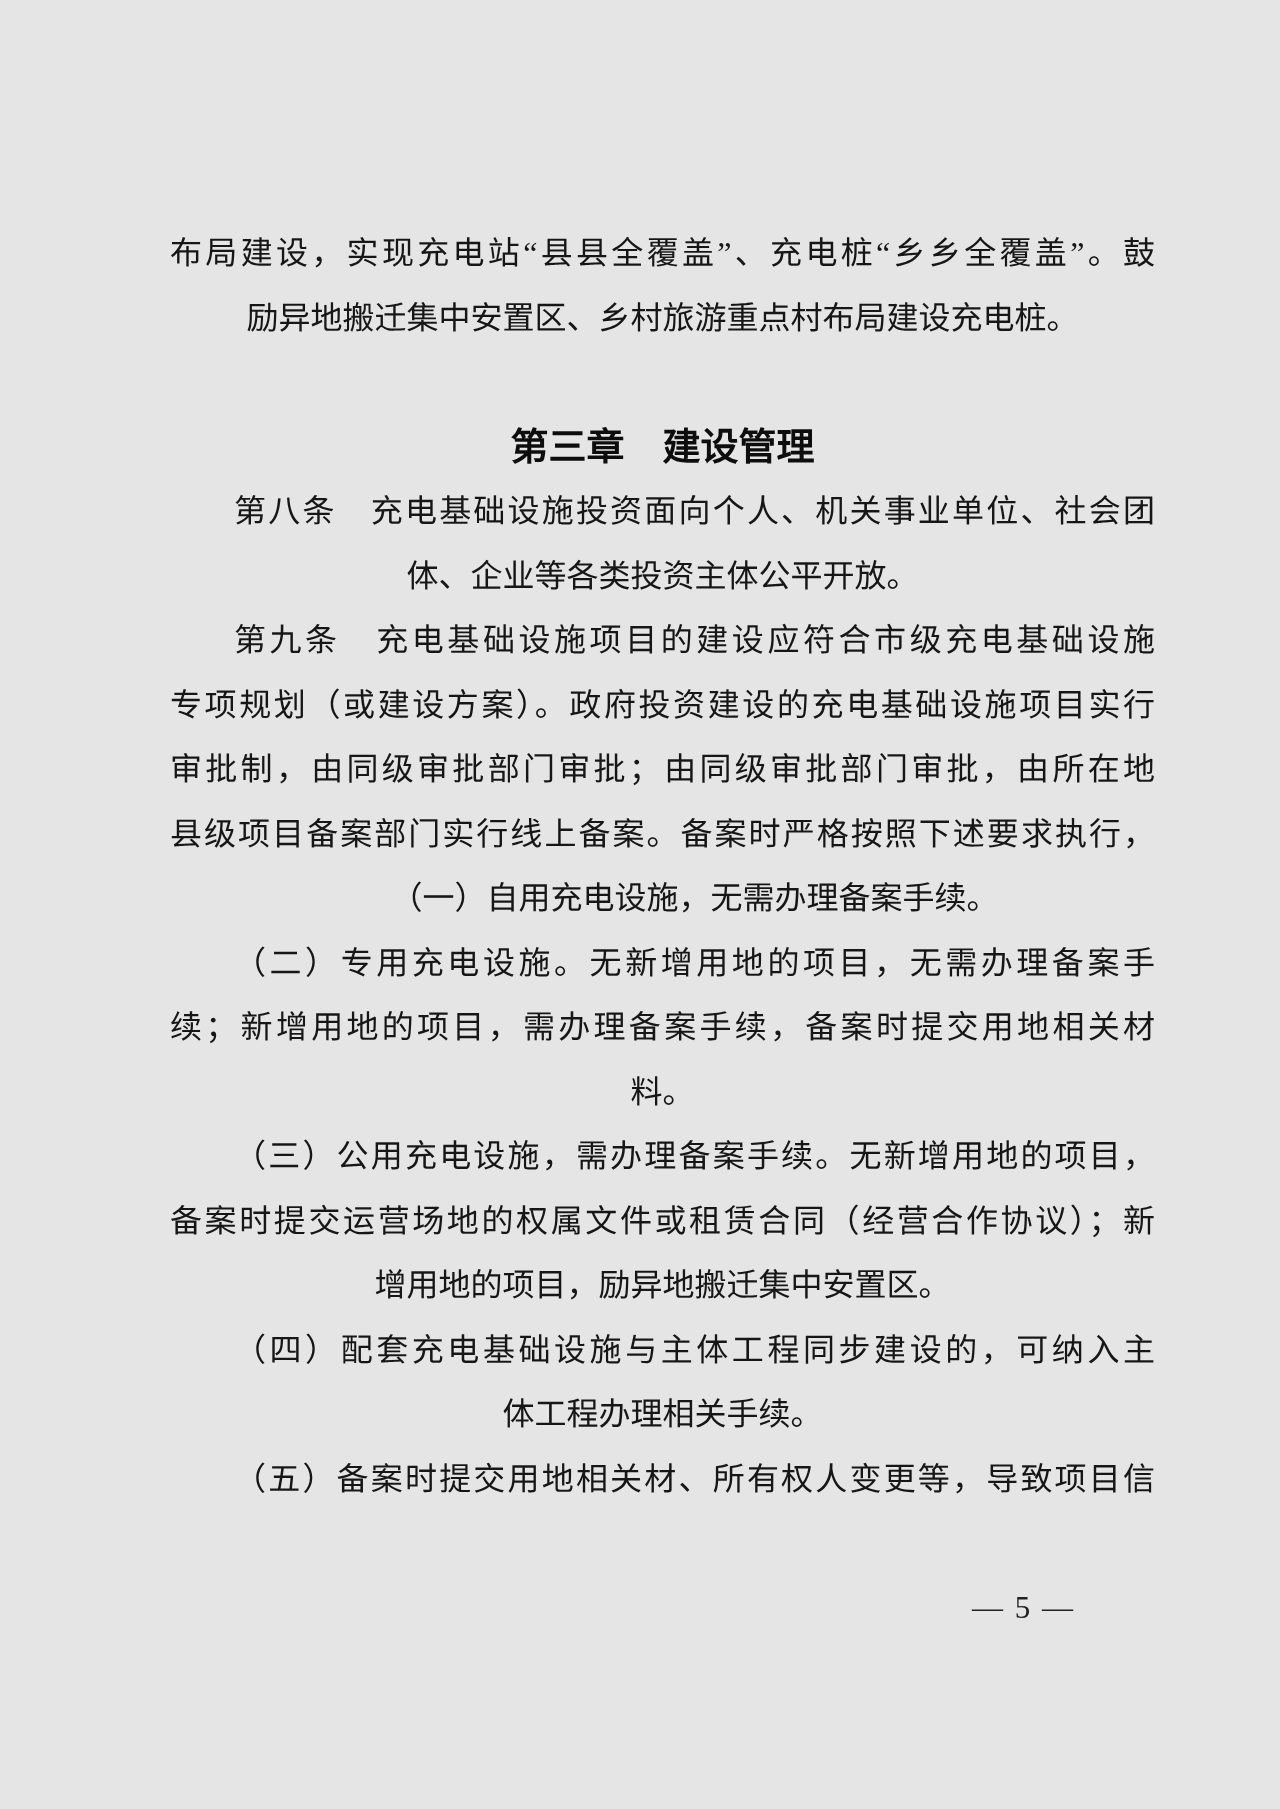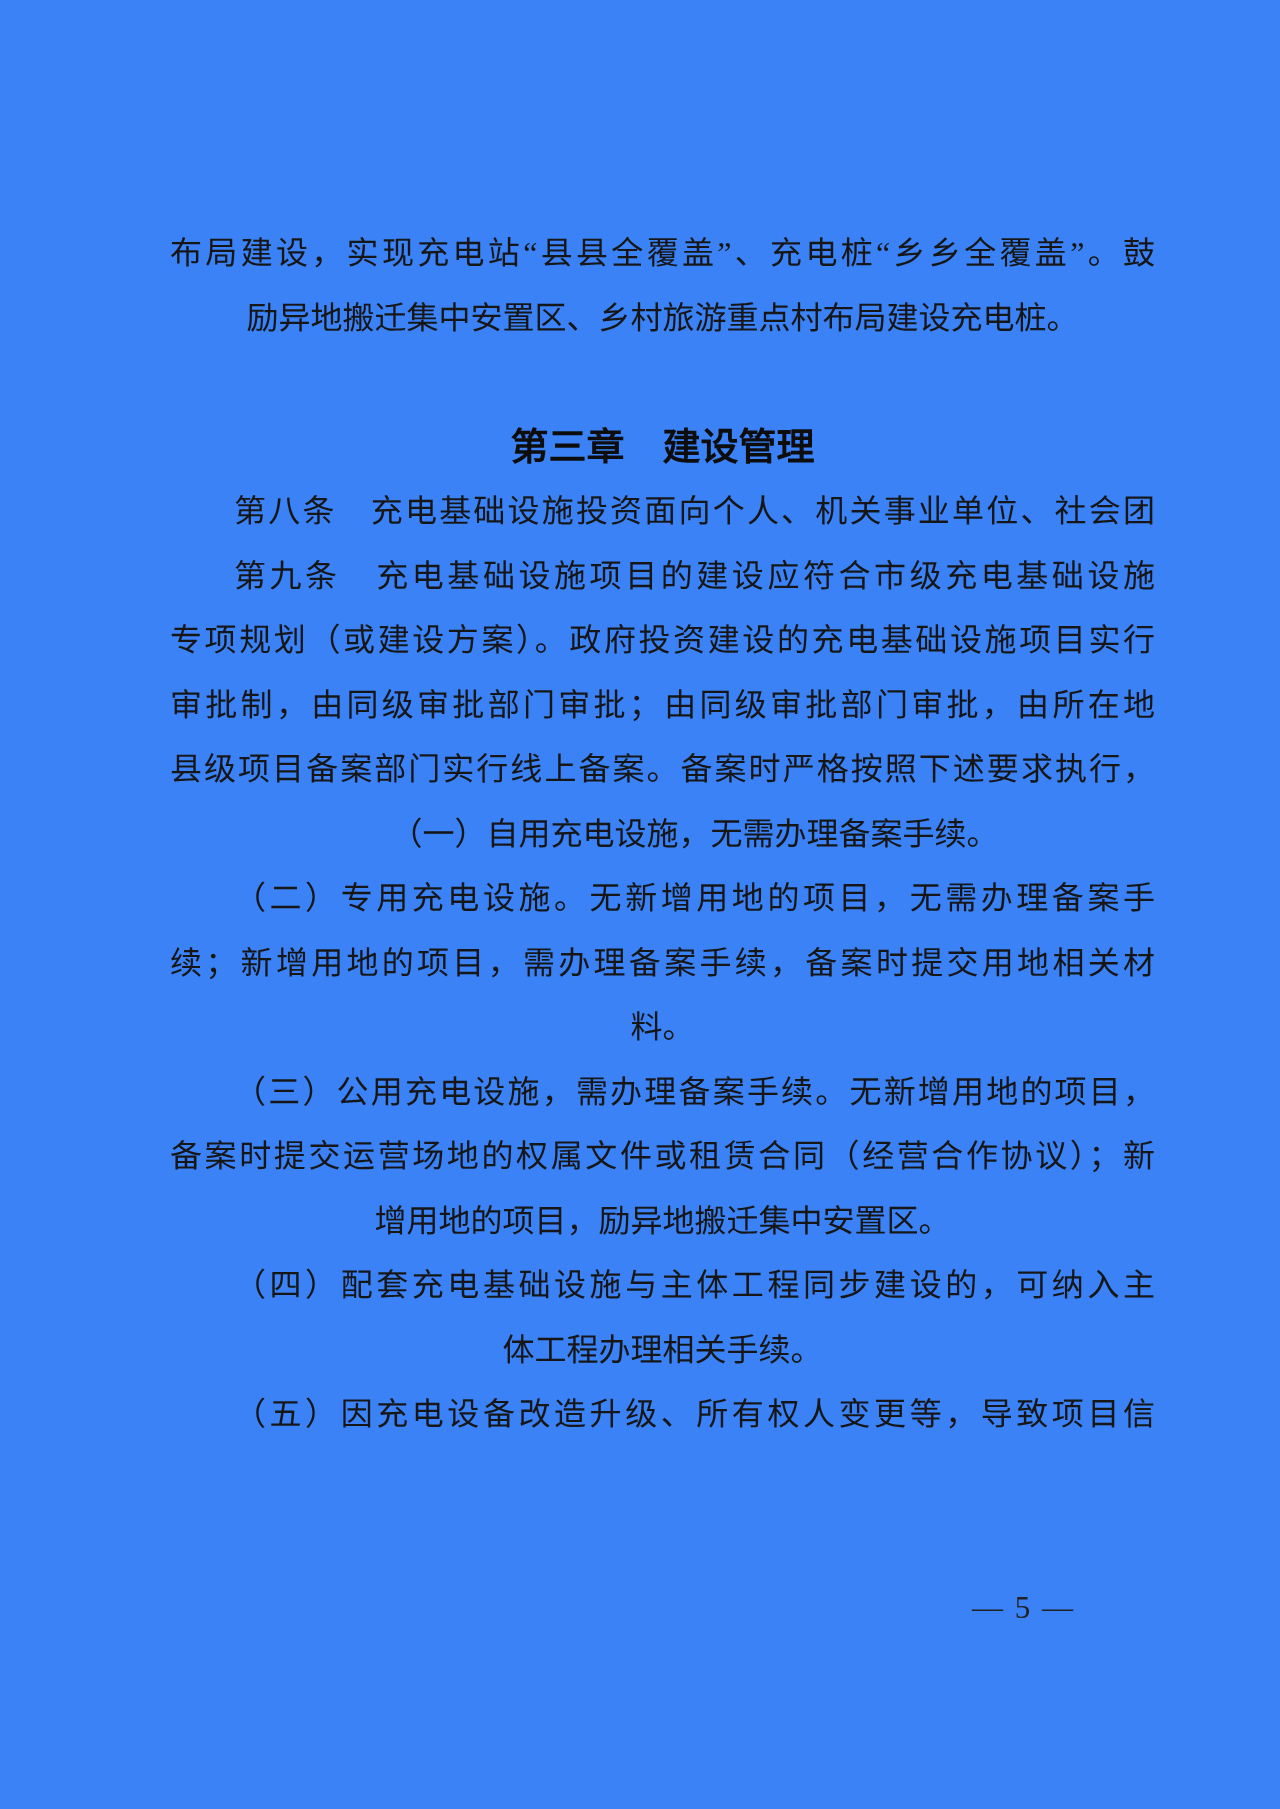--- a/index.html
+++ b/index.html
@@ -4,21 +4,21 @@
 <style>
   html, body {
     margin: 0;
     padding: 0;
     background: #ffffff;
   }
   .page {
     position: relative;
     width: 1280px;
     height: 1809px;
-    background: #3b82f6;
+    background: #e5e5e5;
     color: #161616;
     font-family: "Liberation Serif", "DejaVu Serif", serif;
     overflow: hidden;
   }
   .content {
     position: absolute;
     left: 170px;
     top: 221px;
     width: 985px;
   }
@@ -71,33 +71,34 @@
 <body>
 
 <div class="page">
 
   <main class="content">
       <div class="line body full">布局建设，实现充电站“县县全覆盖”、充电桩“乡乡全覆盖”。鼓</div>
       <div class="line body">励异地搬迁集中安置区、乡村旅游重点村布局建设充电桩。</div>
       <div class="line spacer"></div>
       <div class="line heading">第三章　建设管理</div>
       <div class="line body full indent">第八条　充电基础设施投资面向个人、机关事业单位、社会团</div>
+      <div class="line body">体、企业等各类投资主体公平开放。</div>
       <div class="line body full indent">第九条　充电基础设施项目的建设应符合市级充电基础设施</div>
       <div class="line body full">专项规划（或建设方案）。政府投资建设的充电基础设施项目实行</div>
       <div class="line body full">审批制，由同级审批部门审批；由同级审批部门审批，由所在地</div>
       <div class="line body full">县级项目备案部门实行线上备案。备案时严格按照下述要求执行，</div>
       <div class="line body indent">（一）自用充电设施，无需办理备案手续。</div>
       <div class="line body full indent">（二）专用充电设施。无新增用地的项目，无需办理备案手</div>
       <div class="line body full">续；新增用地的项目，需办理备案手续，备案时提交用地相关材</div>
       <div class="line body">料。</div>
       <div class="line body full indent">（三）公用充电设施，需办理备案手续。无新增用地的项目，</div>
       <div class="line body full">备案时提交运营场地的权属文件或租赁合同（经营合作协议）；新</div>
       <div class="line body">增用地的项目，励异地搬迁集中安置区。</div>
       <div class="line body full indent">（四）配套充电基础设施与主体工程同步建设的，可纳入主</div>
       <div class="line body">体工程办理相关手续。</div>
-      <div class="line body full indent">（五）因充电设备改造升级、所有权人变更等，导致项目信</div>
+      <div class="line body full indent">（五）备案时提交用地相关材、所有权人变更等，导致项目信</div>
     </main>
 
   <div class="page-number">
     <span>— 5 —</span>
   </div>
 
 </div>
 
 </body></html>

